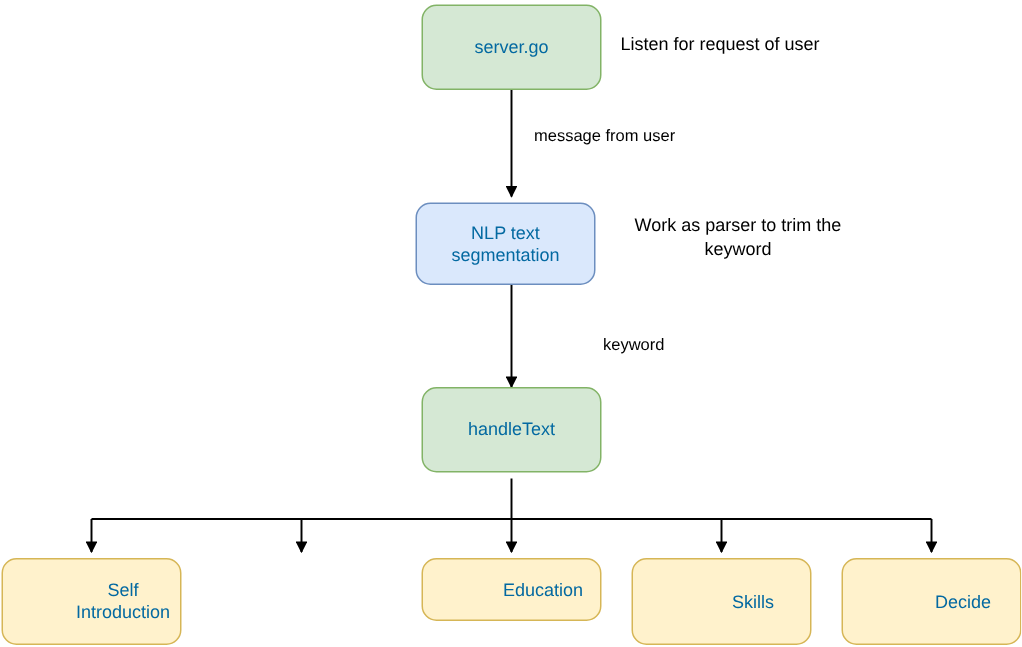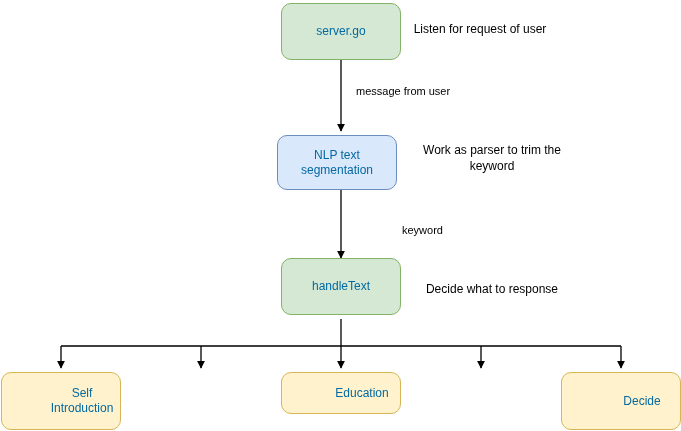--- a/index.html
+++ b/index.html
@@ -117,28 +117,30 @@
 
   <div class="node node-yellow" style="left:1px; top:372px; width:120px; height:58px;">
     <span class="node-label">Self Introduction</span>
   </div>
 
 
   <div class="node node-yellow" style="left:281px; top:372px; width:120px; height:42px;">
     <span class="node-label">Education</span>
   </div>
 
+  <div class="node node-yellow" style="left:421px; top:372px; width:120px; height:58px;">
+    <span class="node-label">Skills</span>
+  </div>
 
   <div class="node node-yellow" style="left:561px; top:372px; width:120px; height:58px;">
     <span class="node-label">Decide</span>
   </div>
 
   <div class="edge-label" style="left:354px; top:84px;">message from user</div>
 
   <div class="edge-label" style="left:354px; top:223px;margin-left:46px;">keyword</div>
 
   <div class="annotation" style="left:400px; top:22px; width:160px;">Listen for request of user</div>
 
   <div class="annotation" style="left:412px; top:143px; width:160px;">Work as parser to trim the keyword</div>
 
-  <div class="annotation" style="left:412px; top:282px; width:160px;">Decide what to response</div>
 
 </div>
 
 </body></html>

